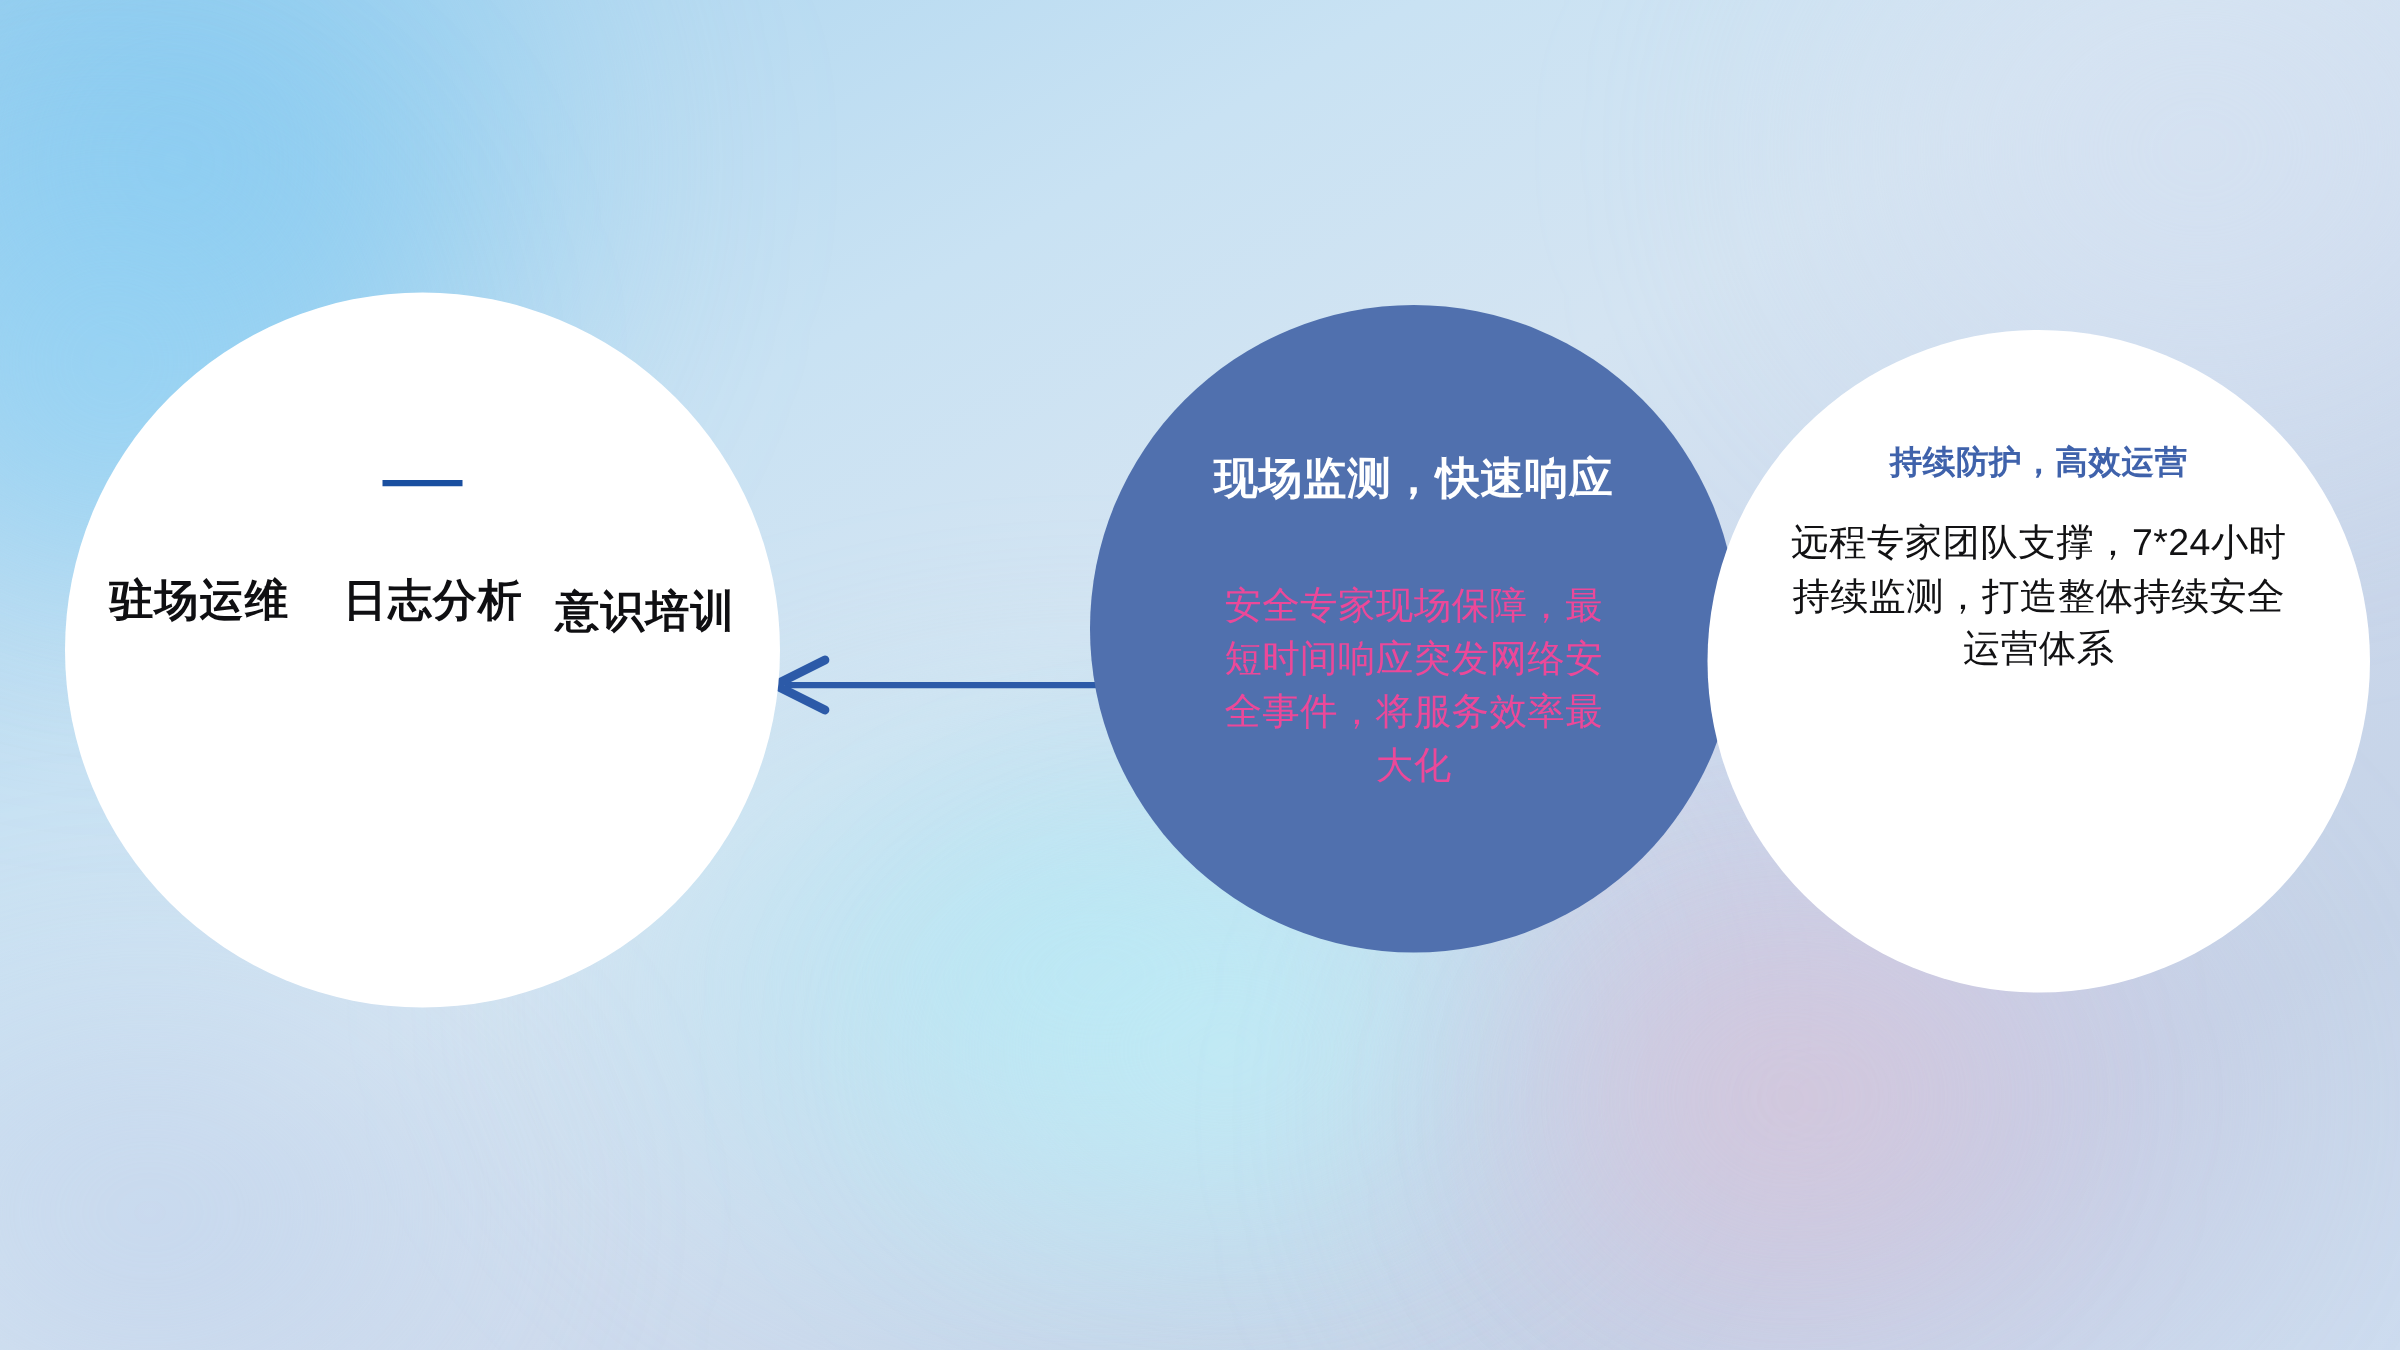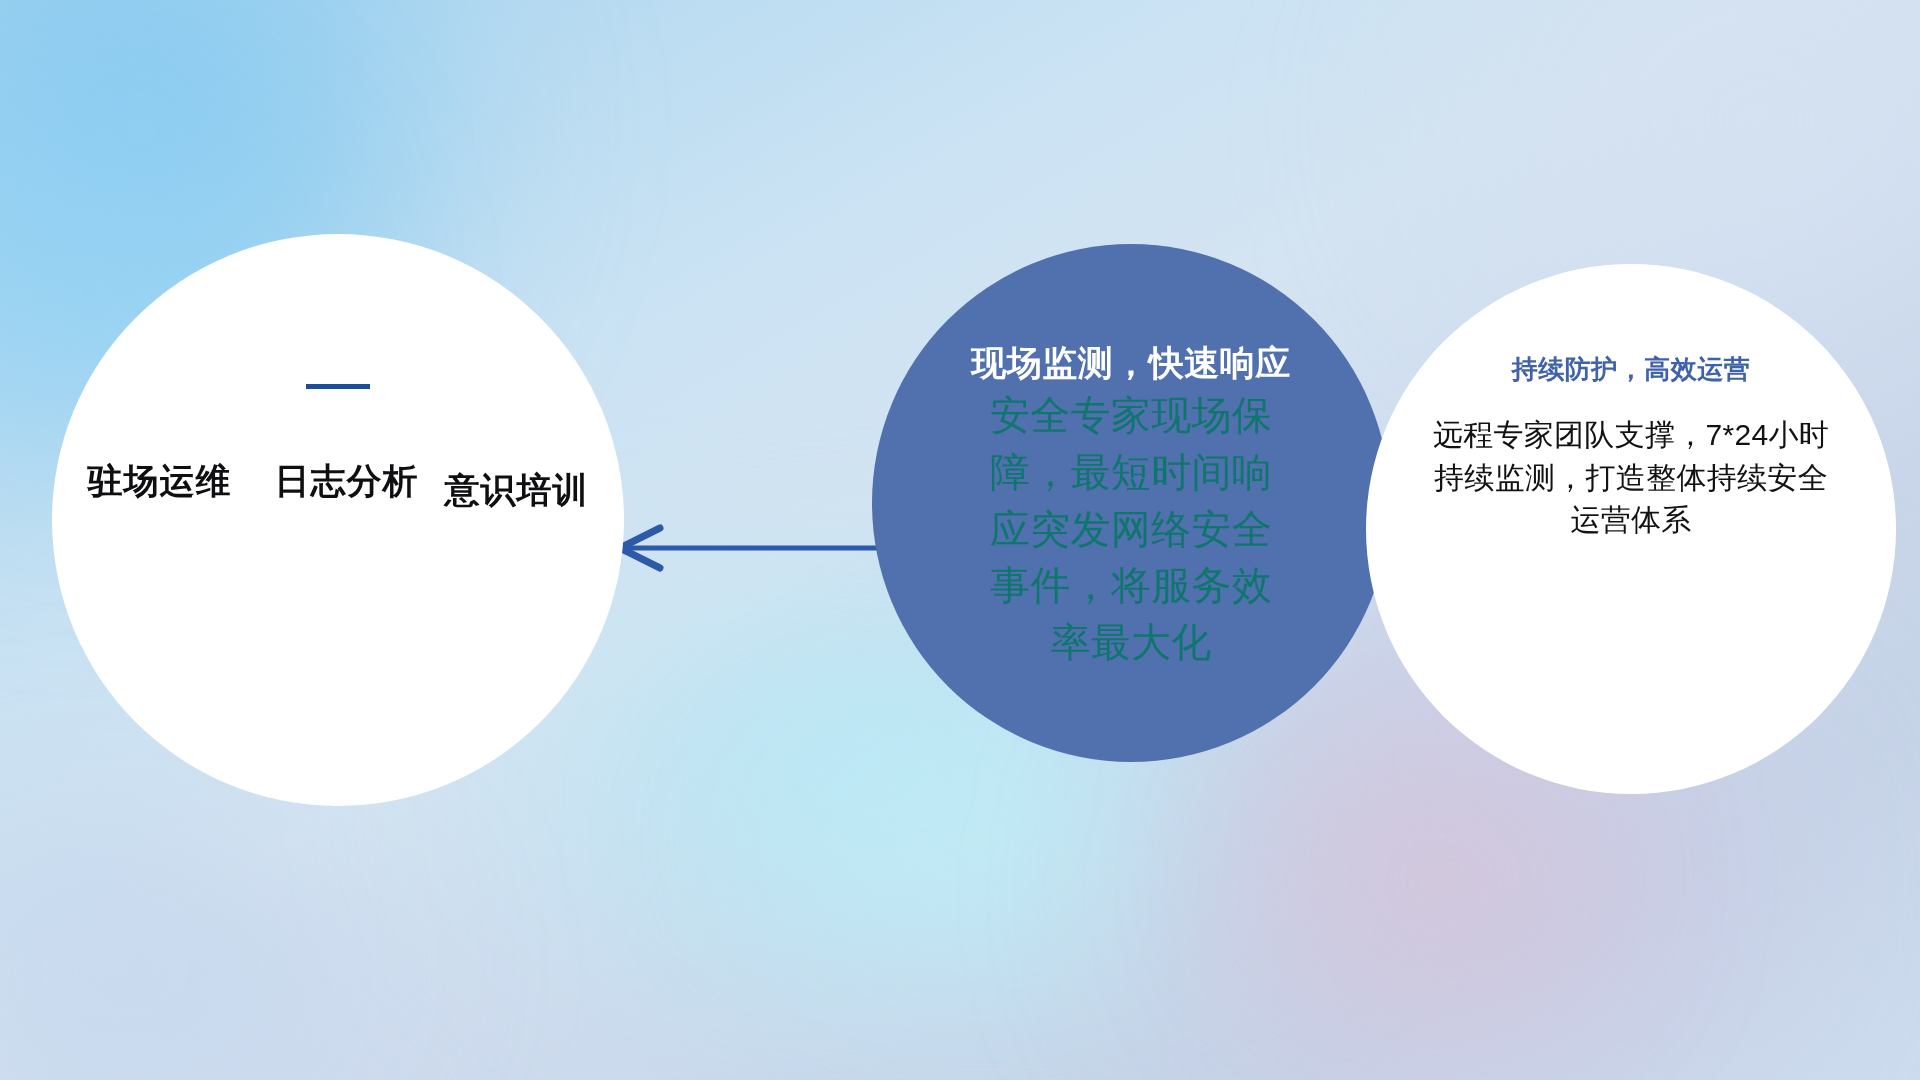--- a/index.html
+++ b/index.html
@@ -135,42 +135,43 @@
     white-space: pre;
     line-height: 1.18;
   }
   .left-line.single {
     margin-top: 18px;
   }
 
   
   .blue-content {
     position: absolute;
-    left: 872px; top: 236px;
+    left: 872px; top: 255px;
     width: 518px; height: 518px;
     z-index: 8;
     display: flex;
     flex-direction: column;
     align-items: center;
     padding-top: 104px;
     box-sizing: border-box;
     pointer-events: none;
   }
   .blue-title {
     font-size: 35px;
     font-weight: bold;
     color: #ffffff;
     letter-spacing: 0.5px;
     white-space: nowrap;
   }
   .blue-body {
+    margin-top: 58px;
     width: 320px;
-    font-size: 40px;
+    font-size: 30px;
     line-height: 1.42;
-    color: #0f766e;
+    color: #ec4899;
     text-align: center;
     letter-spacing: 0.3px;
   }
 
   
   .right-content {
     position: absolute;
     left: 1366px; top: 264px;
     width: 530px; height: 530px;
     z-index: 9;

